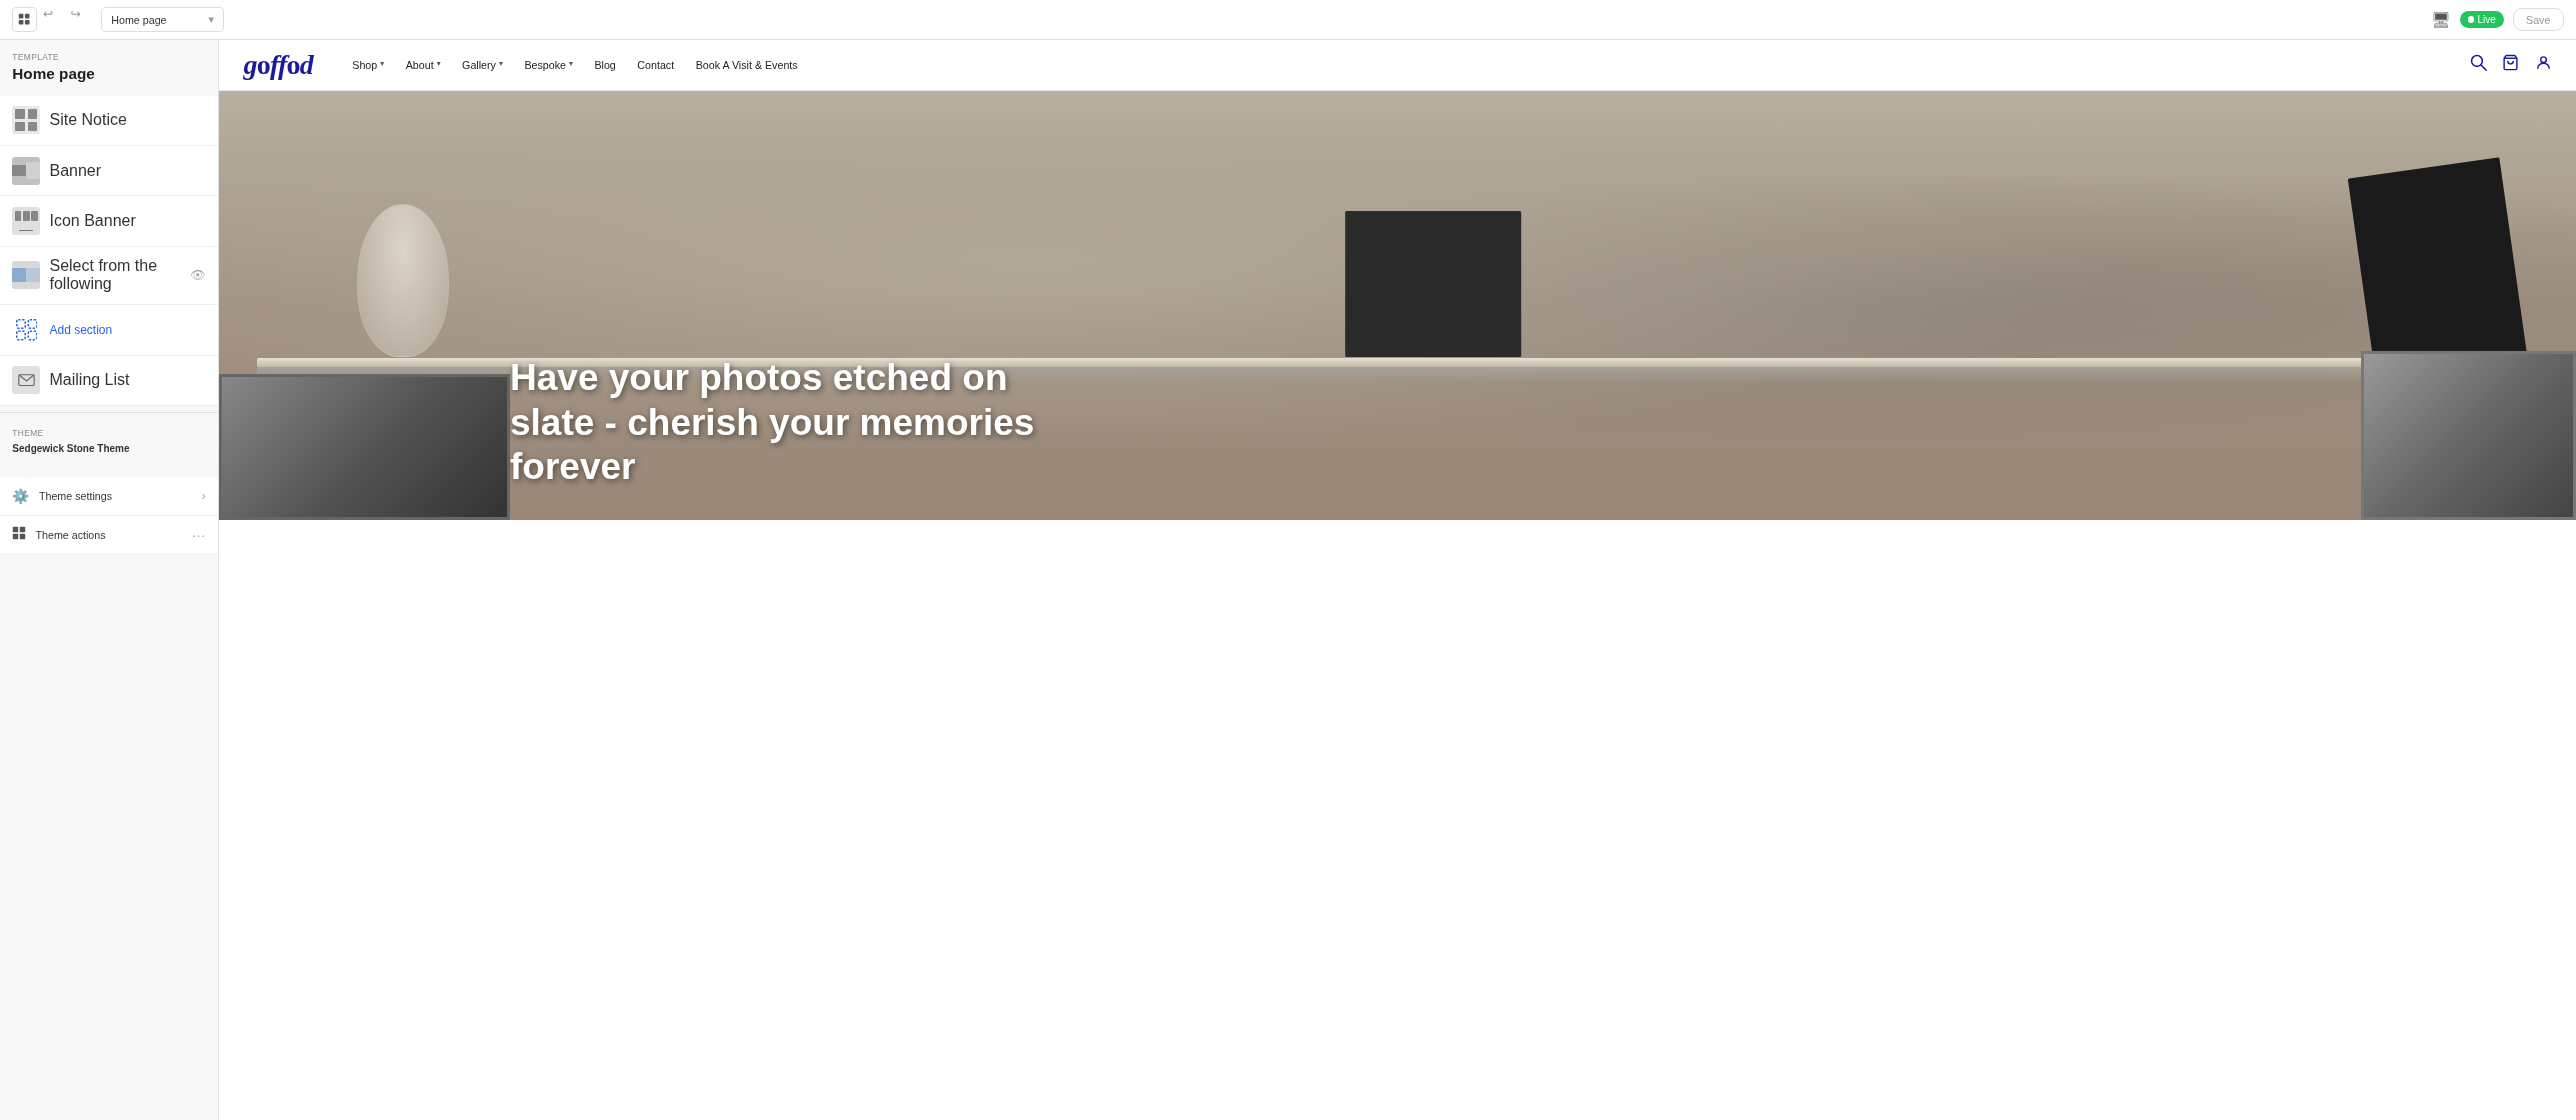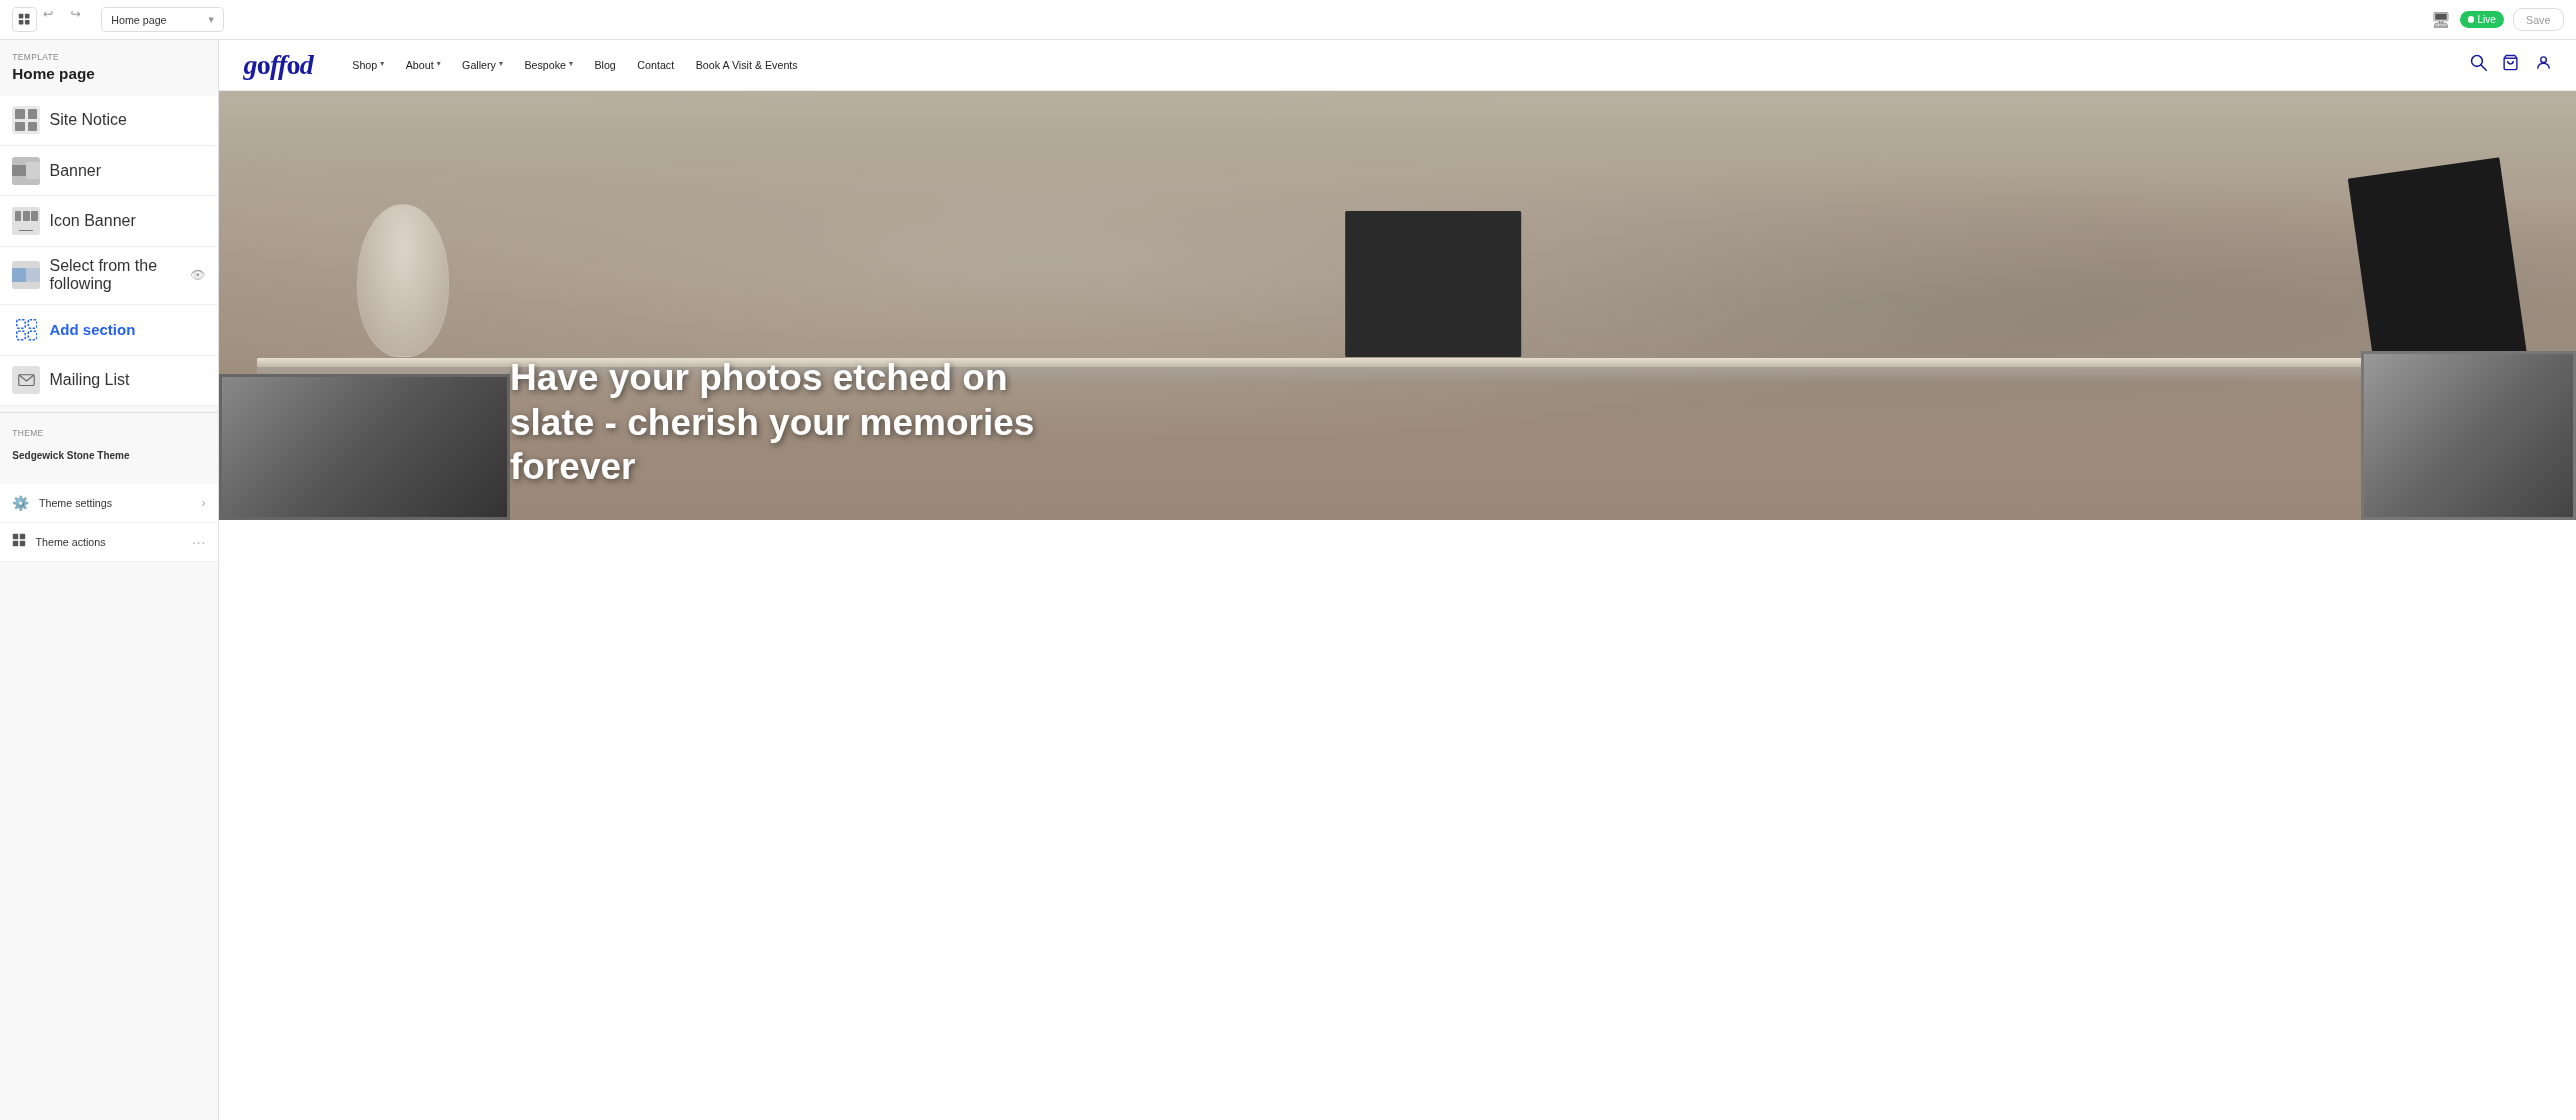--- a/index.html
+++ b/index.html
@@ -38,25 +38,25 @@
     }
     .sidebar-icon { width: 28px; height: 28px; background: #e8e8e8; border-radius: 3.1px; display: flex; align-items: center; justify-content: center; font-size: 12.3px; flex-shrink: 0; }
     .sidebar-item-label { font-size: 16px; color: #333; }
     .sidebar-eye { margin-left: auto; font-size: 12.3px; color: #aaa; cursor: pointer; }
     .add-section-item {
       display: flex; align-items: center; gap: 9.2px;
       padding: 10.7px 12.3px; background: #fff; border-bottom: 0.8px solid #efefef;
       cursor: pointer;
     }
     .add-section-icon { width: 28px; height: 28px; display: flex; align-items: center; justify-content: center; font-size: 15.3px; color: #2563eb; flex-shrink: 0; }
-    .add-section-label { font-size: 15px; color: #2563eb; font-weight: 700; }
+    .add-section-label { font-size: 12px; color: #2563eb; font-weight: 400; }
 
     .sidebar-divider { height: 0.8px; background: #e0e0e0; margin: 6.1px 0; }
     .sidebar-theme-section { padding: 9.2px 12.3px 3.1px; }
-    .sidebar-theme-label { font-size: 8.4px; color: #888; text-transform: uppercase; letter-spacing: 0.4px; margin-bottom: 12px; }
+    .sidebar-theme-label { font-size: 8.4px; color: #888; text-transform: uppercase; letter-spacing: 0.4px; margin-bottom: 5px; }
     .sidebar-theme-name { font-size: 10px; font-weight: 600; color: #333; margin-bottom: 20px; }
     .sidebar-action-item {
       display: flex; align-items: center; gap: 9.2px;
       padding: 10.7px 12.3px; background: #fff; border-bottom: 0.8px solid #efefef;
       cursor: pointer;
     }
     .sidebar-action-icon { font-size: 14px; color: #555; }
     .sidebar-action-label { font-size: 10.7px; color: #333; }
     .sidebar-action-arrow { margin-left: auto; font-size: 12.3px; color: #aaa; }
     .sidebar-action-dots { margin-left: auto; font-size: 14px; color: #aaa; }

